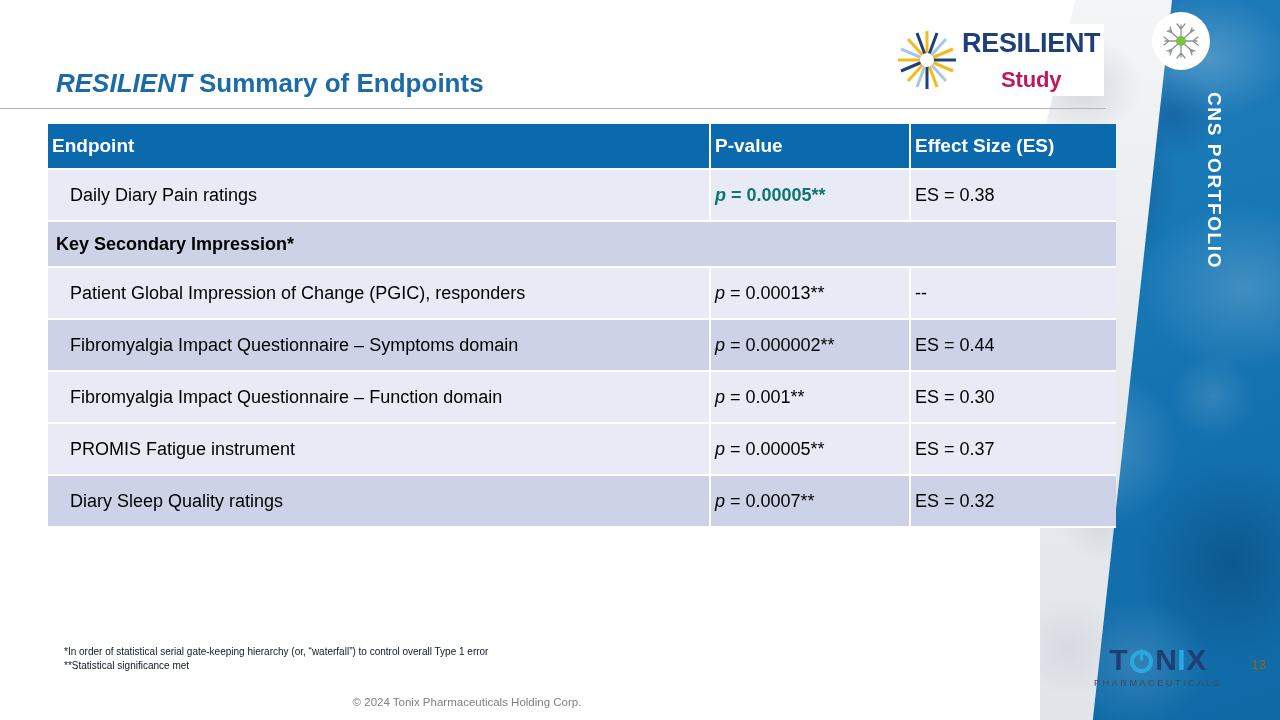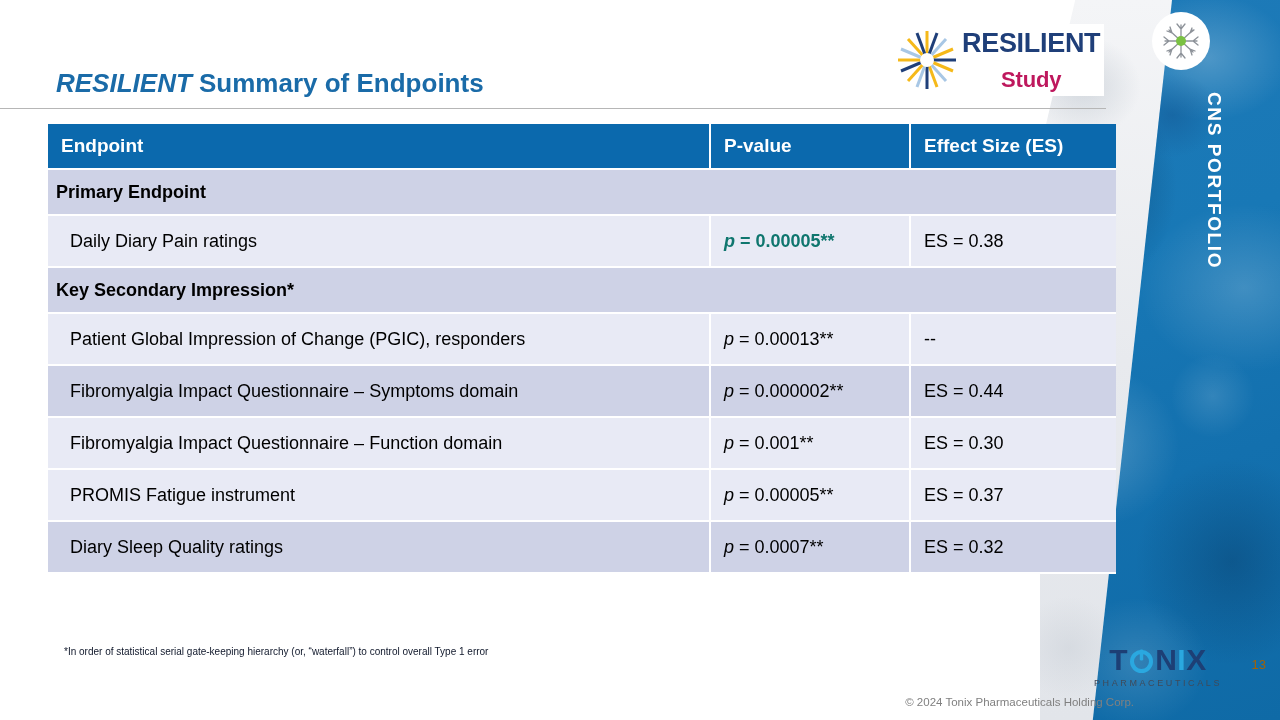--- a/index.html
+++ b/index.html
@@ -187,21 +187,21 @@
   .endpoint-table {
     position: absolute;
     left: 48px;
     top: 124px;
     width: 1068px;
     border-collapse: collapse;
     table-layout: fixed;
   }
   .endpoint-table th,
   .endpoint-table td {
-    padding: 0 13px;
+    padding: 0 4px;
     vertical-align: middle;
     font-size: 18px;
     color: #000000;
     border-right: 2px solid #ffffff;
     border-bottom: 2px solid #ffffff;
   }
   .endpoint-table th:last-child,
   .endpoint-table td:last-child { border-right: none; }
 
   .endpoint-table thead th {
@@ -242,21 +242,21 @@
     top: 645px;
     font-size: 10px;
     color: #0f172a;
     line-height: 1.35;
   }
   .copyright {
     position: absolute;
     left: 0;
     top: 696px;
     width: 1134px;
-    text-align: right;
+    text-align: center;
     font-size: 11.5px;
     color: #808080;
   }
   .copyright span { margin-left: -200px; }
 
   
   .tonix-logo {
     position: absolute;
     left: 1094px;
     top: 645px;
@@ -364,23 +364,20 @@
         <col class="col-es">
     </colgroup>
     <thead>
       <tr>
         <th>Endpoint</th>
         <th>P-value</th>
         <th>Effect Size (ES)</th>
       </tr>
     </thead>
     <tbody id="table-body">
-        <tr class="section-row">
-          <td colspan="3">Primary Endpoint</td>
-        </tr>
         <tr class="data-row row-light">
           <td class="cell-endpoint">Daily Diary Pain ratings</td>
           <td class="cell-pvalue primary"><span class="pv-p">p</span><span> = 0.00005**</span></td>
           <td class="cell-effect-size">ES = 0.38</td>
         </tr>
         <tr class="section-row">
           <td colspan="3">Key Secondary Impression*</td>
         </tr>
         <tr class="data-row row-light">
           <td class="cell-endpoint">Patient Global Impression of Change (PGIC), responders</td>
@@ -405,20 +402,21 @@
         <tr class="data-row row-dark">
           <td class="cell-endpoint">Diary Sleep Quality ratings</td>
           <td class="cell-pvalue"><span class="pv-p">p</span><span> = 0.0007**</span></td>
           <td class="cell-effect-size">ES = 0.32</td>
         </tr>
       </tbody>
   </table>
 
   <div class="footnotes">
     <div>*In order of statistical serial gate-keeping hierarchy (or, “waterfall”) to control overall Type 1 error</div>
+    <div>**Statistical significance met</div>
   </div>
 
   <div class="copyright">
     <span>© 2024 Tonix Pharmaceuticals Holding Corp.</span>
   </div>
 
   <div class="tonix-logo">
     <div class="tonix-word">
       <span>T</span>
       <span class="tonix-o">

